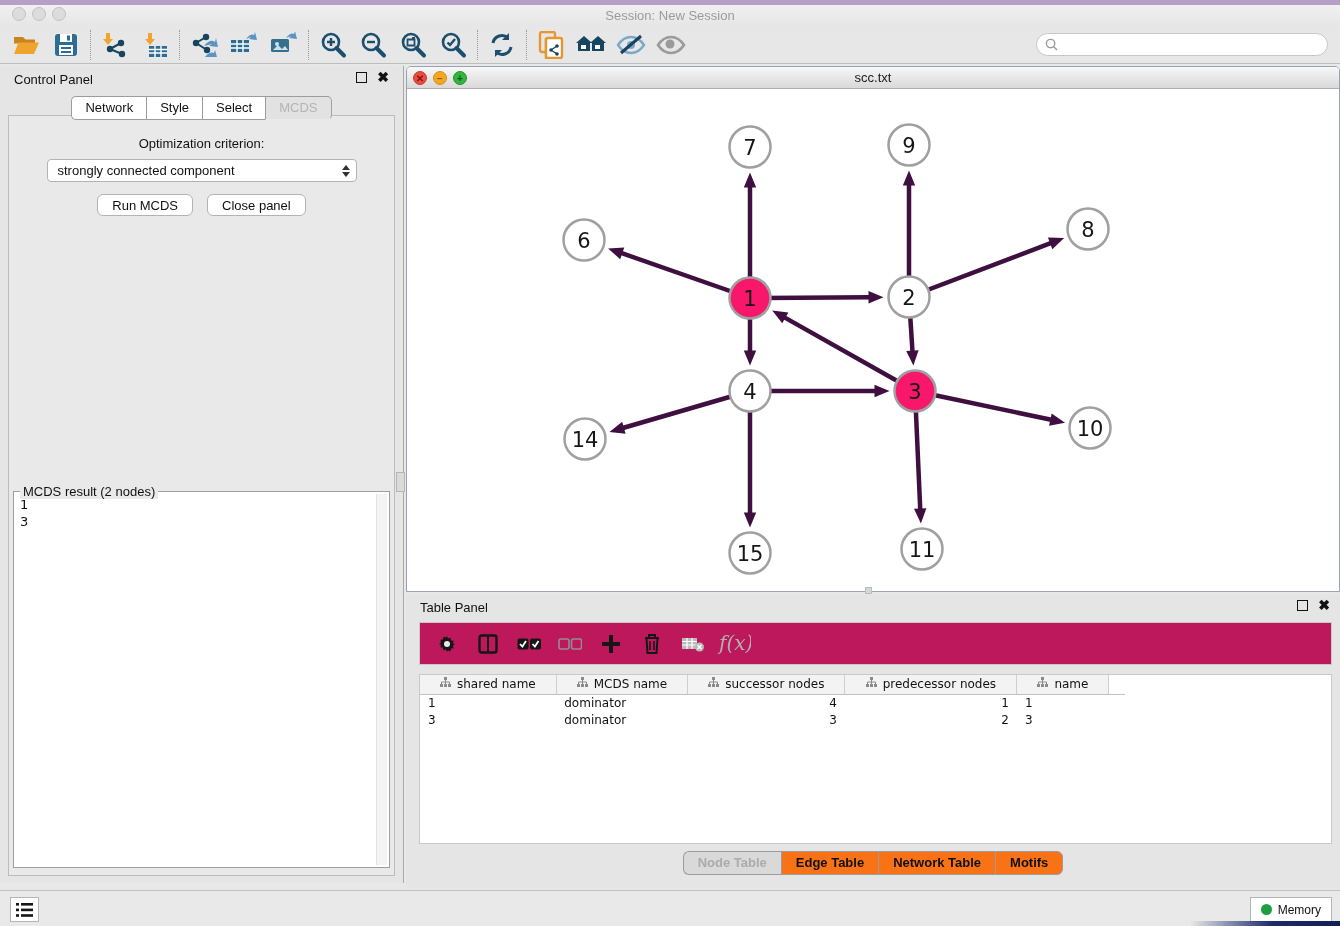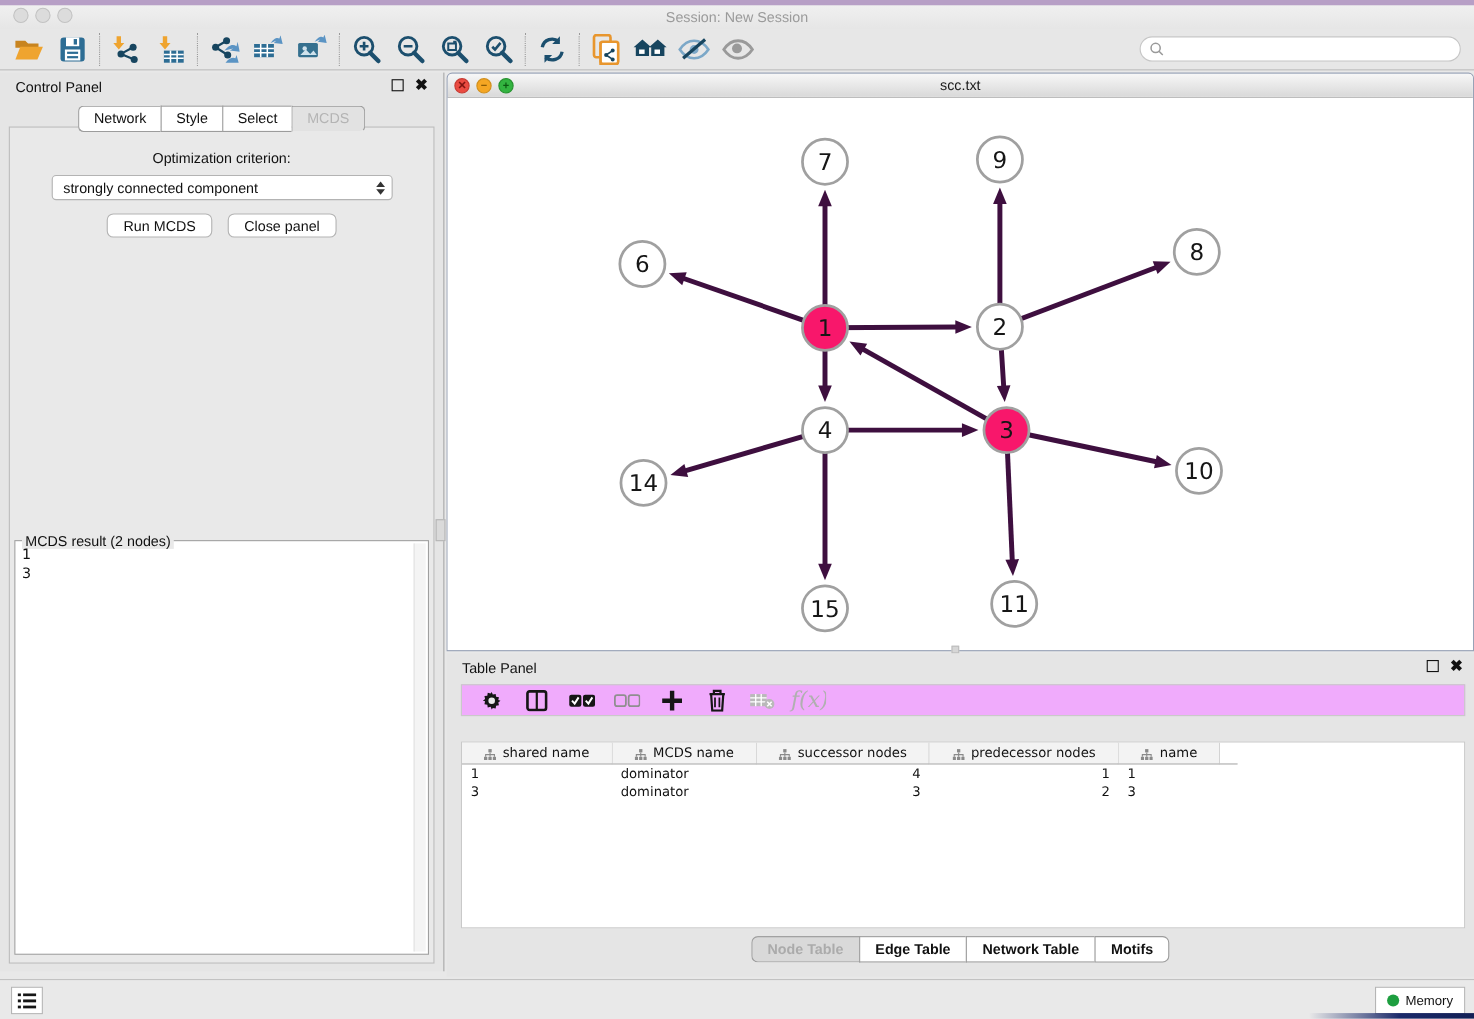--- a/index.html
+++ b/index.html
@@ -55,30 +55,30 @@
   .t-yellow { left:26px; background:#f5a623; border:1px solid #d18f1c; color:#8a5a05; }
   .t-green { left:46px; background:#33b440; border:1px solid #27922f; color:#0c5a12; }
   .net-canvas { position:absolute; left:0; right:0; top:22px; bottom:0; background:#fff; overflow:hidden; }
   .net-canvas svg { position:absolute; left:0; top:0; }
   .graph-node-label { font-family:"DejaVu Sans",sans-serif; font-size:21px; fill:#161616; }
   .drag-dot { position:absolute; left:458px; bottom:-3px; width:7px; height:7px; background:#d6d6d6; border:1px solid #bdbdbd; }
   .divider-handle { position:absolute; left:396px; top:472px; width:9px; height:20px; background:#dadada; border:1px solid #b5b5b5; }
 
   
   .table-panel { position:absolute; left:406px; top:594px; width:934px; height:294px; background:#e5e5e5; }
-  .tp-toolbar { position:absolute; left:13px; right:8px; top:28px; height:29px; border:1px solid #c9c9c9; background:#f0abfc; display:flex; align-items:center; padding-left:8px; gap:4px; }
+  .tp-toolbar { position:absolute; left:13px; right:8px; top:28px; height:43px; border:1px solid #c9c9c9; background:#be185d; display:flex; align-items:center; padding-left:8px; gap:4px; }
   .tp-btn { width:37px; height:34px; display:flex; align-items:center; justify-content:center; }
   .tbl-wrap { position:absolute; left:13px; right:8px; top:80px; bottom:44px; background:#fff; border:1px solid #c9c9c9; overflow:hidden; }
   table.jtable { border-collapse:collapse; font-family:"DejaVu Sans",sans-serif; font-size:12px; color:#111; table-layout:fixed; }
   table.jtable th { background:#f3f3f3; border-right:1px solid #cfcfcf; border-bottom:1px solid #c3c3c3; font-weight:normal; height:19px; position:relative; white-space:nowrap; overflow:hidden; }
-  table.jtable th .th-inner { display:flex; align-items:flex-end; justify-content:center; gap:6px; padding:0 20px; }
+  table.jtable th .th-inner { display:flex; align-items:flex-start; justify-content:center; gap:6px; padding:0 20px; }
   table.jtable td { height:17px; padding:0 8px; white-space:nowrap; overflow:hidden; }
   td.al { text-align:left; } td.ar { text-align:right; }
   .tp-tabs { position:absolute; left:0; right:0; bottom:13px; display:flex; justify-content:center; }
-  .tp-tab { font-size:13px; font-weight:bold; padding:3px 14px 4px; background:#ffffff; border:1px solid #9c9c9c; border-right:none; color:#111; }
+  .tp-tab { font-size:13px; font-weight:bold; padding:3px 14px 4px; background:#f97316; border:1px solid #9c9c9c; border-right:none; color:#111; }
   .tp-tab:first-child { border-top-left-radius:6px; border-bottom-left-radius:6px; }
   .tp-tab:last-child { border-right:1px solid #9c9c9c; border-top-right-radius:6px; border-bottom-right-radius:6px; }
   .tp-tab.disabled-active { background:#d9d9d9; color:#ababab; }
 
   
   .status-bar { position:absolute; left:0; right:0; bottom:0; height:36px; background:#e9e9e9; border-top:1px solid #c2c2c2; }
   .list-btn { position:absolute; left:10px; top:6px; width:29px; height:25px; background:#fff; border:1px solid #b5b5b5; display:flex; align-items:center; justify-content:center; }
   .memory-btn { position:absolute; right:8px; top:6px; height:25px; background:#fff; border:1px solid #b5b5b5; display:flex; align-items:center; gap:6px; padding:0 10px; font-size:12px; color:#111; }
   .mem-dot { width:11px; height:11px; border-radius:50%; background:#1d9e3f; }
   .corner-dark { position:absolute; right:0; bottom:0; width:150px; height:5px; background:linear-gradient(90deg, rgba(27,42,107,0) 0%, #1b2a6b 55%, #121f55 100%); }

